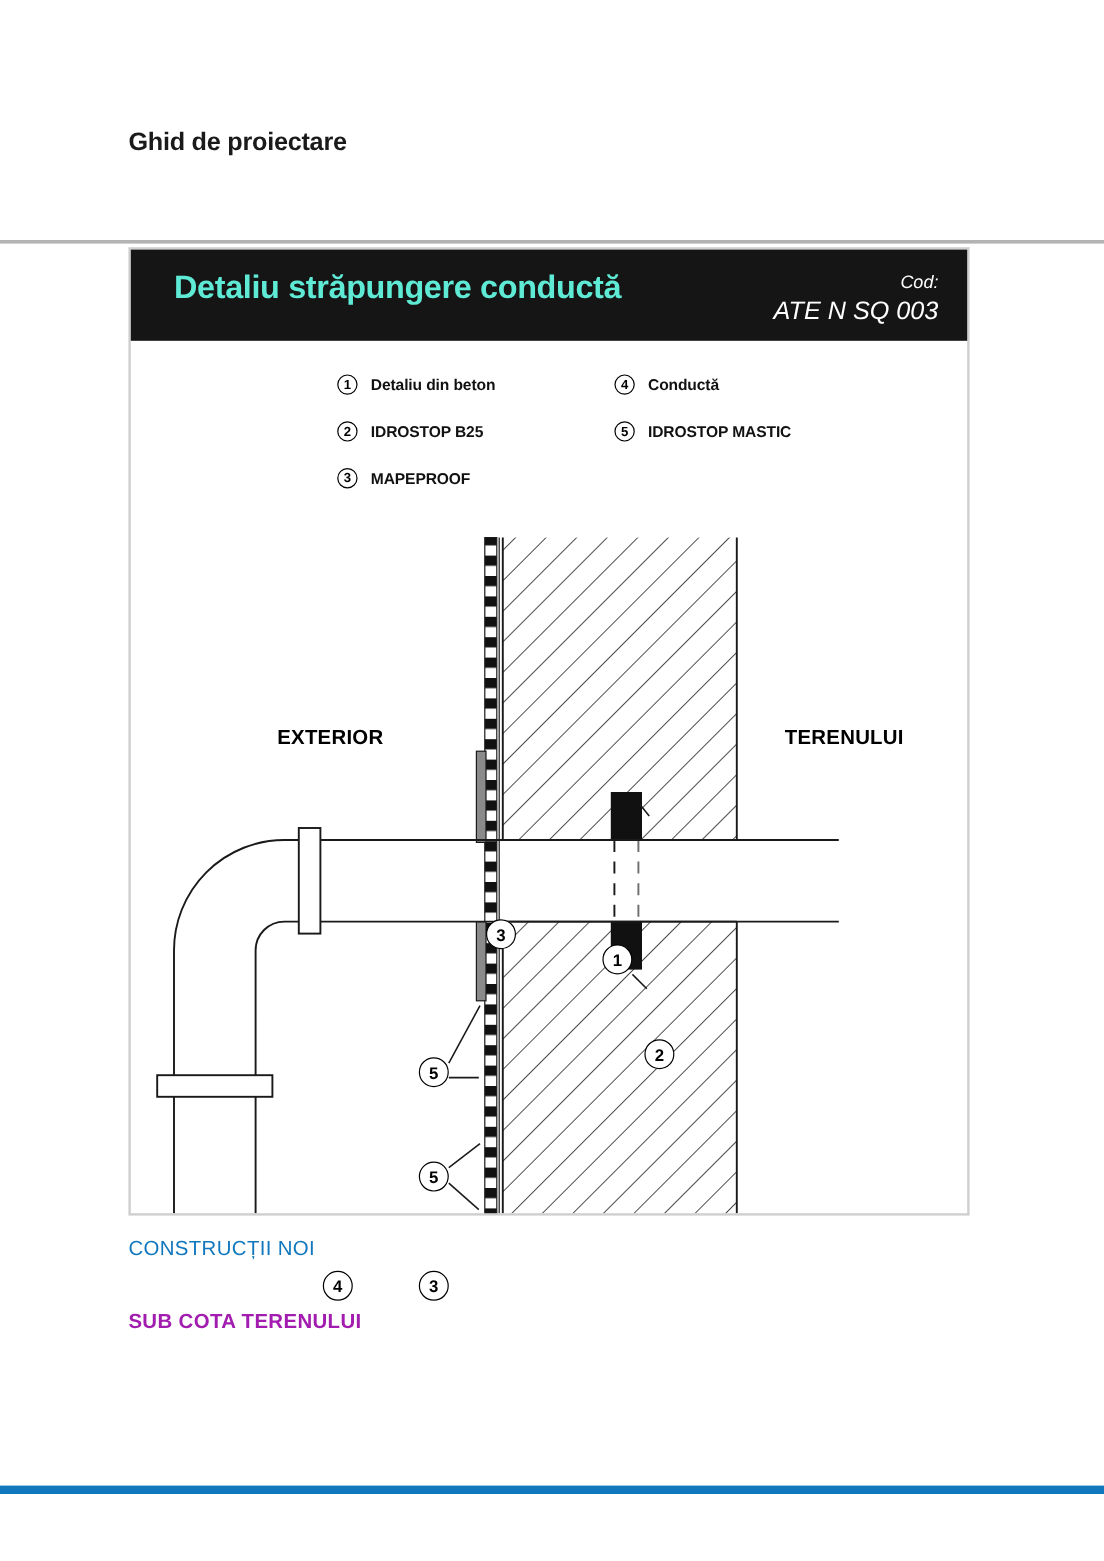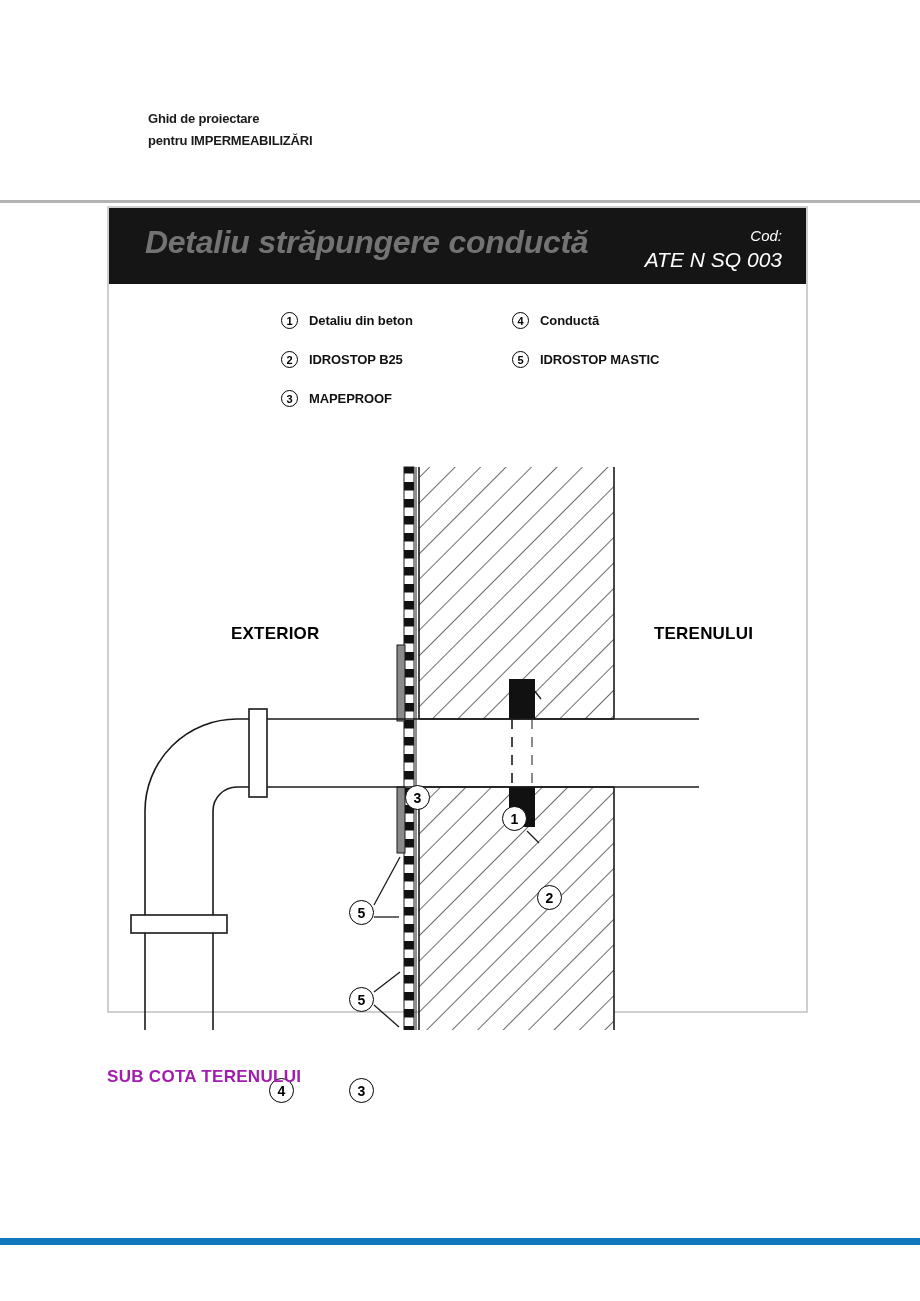--- a/index.html
+++ b/index.html
@@ -16,27 +16,26 @@
   }
 
   
   #page-header {
     position: absolute;
     left: 107px;
     top: 108px;
     width: 600px;
   }
   .hdr-line {
-    font-size: 13px;
+    font-size: 21px;
     font-weight: bold;
     color: #1a1a1a;
     letter-spacing: -0.2px;
     line-height: 22px;
     white-space: nowrap;
-    margin-left: 41px;
   }
 
   #header-rule {
     position: absolute;
     left: 0;
     top: 200px;
     width: 920px;
     height: 3px;
     background: #b3b3b3;
   }
@@ -60,24 +59,23 @@
     top: 0px;
     width: 697px;
     height: 76px;
     background: #151515;
     overflow: hidden;
   }
   #detail-title {
     position: absolute;
     left: 36px;
     top: 16px;
-    font-size: 32px;
-    font-style: italic;
-    font-weight: bold;
-    color: #737373;
+    font-size: 27px;
+    font-weight: bold;
+    color: #5eead4;
     letter-spacing: -0.3px;
     white-space: nowrap;
   }
   #code-block {
     position: absolute;
     right: 24px;
     top: 16px;
     text-align: right;
     font-style: italic;
     color: #ffffff;
@@ -173,21 +171,20 @@
   #callout-4  { left: 160px; top: 851px; }
   #callout-3b { left: 240px; top: 851px; }
 
   
   #drawing-area {
     position: absolute;
     left: 0;
     top: 0;
     width: 714px;
     height: 803px;
-    margin-top: 19px;
   }
 
   
   #footer-text {
     position: absolute;
     left: 107px;
     top: 1028px;
   }
   #footer-line-1 {
     font-size: 17px;
@@ -222,21 +219,20 @@
     font-size: 15px;
     font-weight: normal;
     color: #7f1d1d;
   }
 </style>
 </head>
 <body>
 
 <div id="page-header">
   <div class="hdr-line">Ghid de proiectare</div>
-  <div class="hdr-line">pentru IMPERMEABILIZĂRI</div>
 </div>
 
 <div id="header-rule"></div>
 
 <div id="drawing-frame">
 
   <div id="title-bar">
     <div id="detail-title">Detaliu străpungere conductă</div>
     <div id="code-block">
       <div id="code-label">Cod:</div>
@@ -375,17 +371,18 @@
     <div class="callout" id="callout-1">1</div>
     <div class="callout" id="callout-2">2</div>
     <div class="callout" id="callout-5a">5</div>
     <div class="callout" id="callout-5b">5</div>
     <div class="callout" id="callout-4">4</div>
     <div class="callout" id="callout-3b">3</div>
   </div>
 </div>
 
 <div id="footer-text">
+  <div id="footer-line-1">CONSTRUCȚII NOI</div>
   <div id="footer-line-2">SUB COTA TERENULUI</div>
 </div>
 
 <div id="bottom-rule"></div>
 <div id="page-number">12</div>
 
 </body></html>

